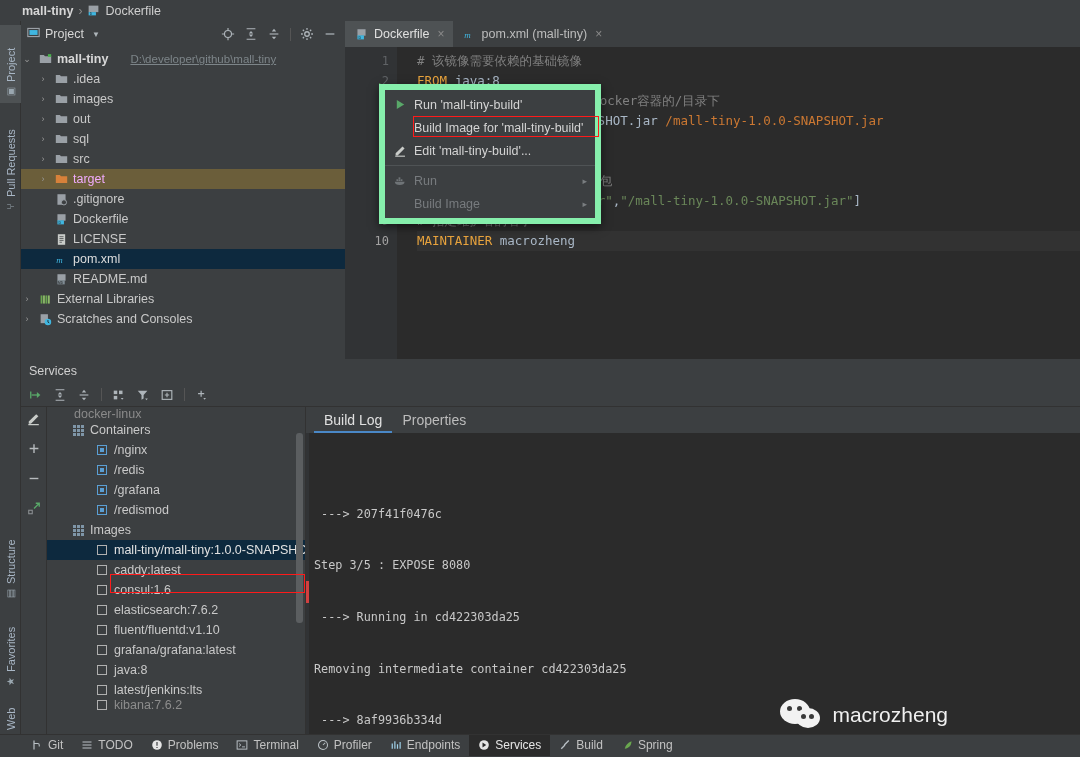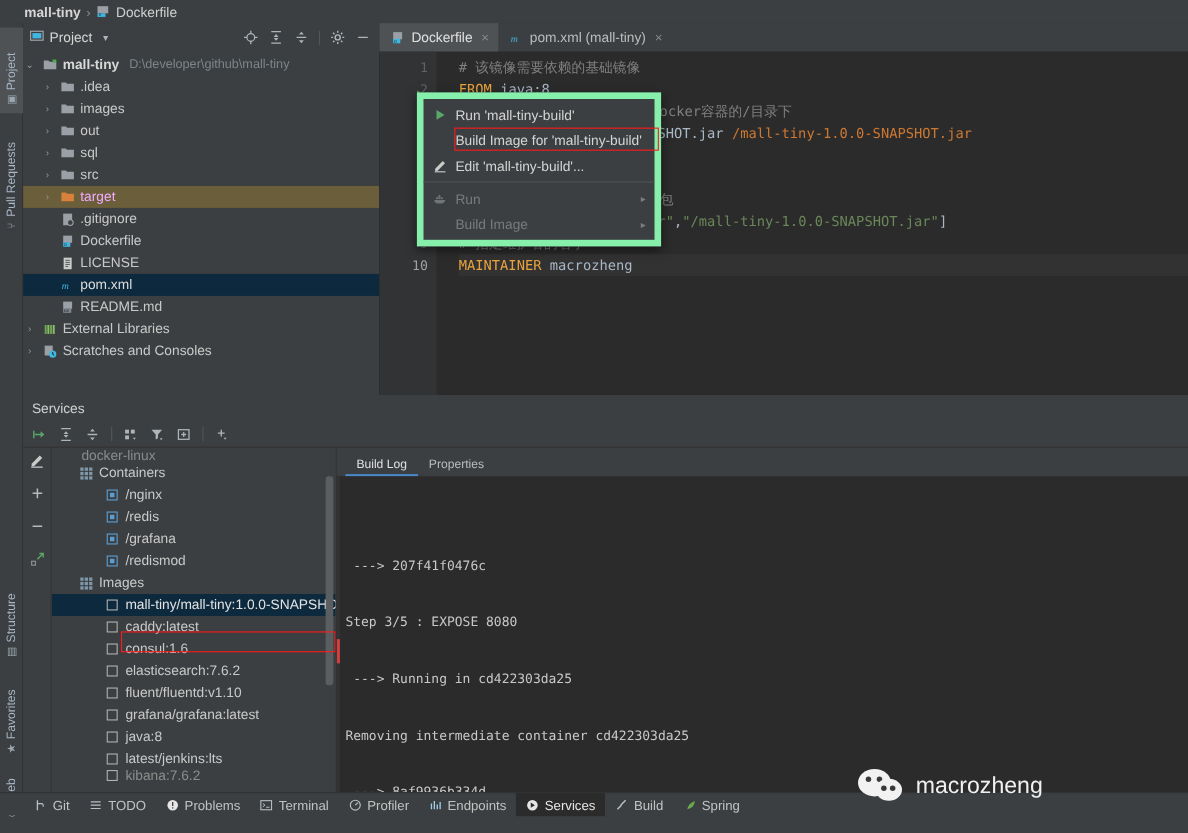--- a/index.html
+++ b/index.html
@@ -66,21 +66,21 @@
   .trow.hl-target { background: #6b5e3a; }
   .trow.hl-sel { background: #0d293e; }
   .twist {
     width: 12px; text-align: center; color: #9a9a9a; font-size: 9px;
     flex: 0 0 12px;
   }
   .tspacer { flex: 0 0 12px; }
   .ticon { width: 16px; flex: 0 0 16px; display: flex; align-items: center; justify-content: center; font-size: 11px; }
   .tlabel { color: #c9c9c9; }
   .tlabel.b { font-weight: bold; color: #d8d8d8; }
-  .tpath { color: #7d8589; font-size: 11.5px; margin-left: 5px; }
+  .tpath { color: #7d8589; font-size: 11.5px; margin-left: 18px; text-decoration: underline; }
 
   
   .editor-area {
     position: absolute; left: 345px; top: 21px; width: 735px; height: 338px;
     background: #2b2b2b; display: flex; flex-direction: column;
   }
   .tabbar { height: 26px; background: #3c3f41; display: flex; align-items: stretch; }
   .etab {
     display: flex; align-items: center; gap: 6px; padding: 0 8px 0 10px;
     font-size: 12.5px; color: #bcbcbc; cursor: default;
@@ -158,21 +158,21 @@
   .dots i { width: 3px; height: 3px; background: #7f96a8; display: block; }
   .cbox { width: 10px; height: 10px; border: 1.4px solid #5a9fd4; display: inline-block; }
   .cbox.plain { border-color: #b0b0b0; }
   .cbox.inner { position: relative; }
   .cbox.inner::after { content: ''; position: absolute; left: 2px; top: 2px; width: 4px; height: 4px; background: #5a9fd4; }
   .img-hl { position: absolute; left: 63px; top: 167px; width: 195px; height: 19px; border: 1.6px solid #ff1a1a; z-index: 5; pointer-events: none; }
   .svc-scrollbar { position: absolute; right: 2px; top: 26px; width: 7px; height: 190px; background: #5b5e60; border-radius: 3px; }
 
   .svc-right { flex: 1; background: #3c3f41; display: flex; flex-direction: column; border-left: 1px solid #323232; }
   .log-tabs { height: 26px; display: flex; align-items: flex-end; gap: 0; padding-left: 8px; }
-  .ltab { padding: 0 10px 5px 10px; font-size: 11px; color: #bcbcbc; position: relative; text-align: right; }
+  .ltab { padding: 0 10px 5px 10px; font-size: 14px; color: #bcbcbc; position: relative; text-align: right; }
   .ltab.active { color: #e0e0e0; }
   .ltab.active::after { content: ''; position: absolute; left: 0; right: 0; bottom: 0; height: 2px; background: #4a88c7; }
   .log-body {
     flex: 1; background: #2b2b2b; font-family: "DejaVu Sans Mono", monospace;
     font-size: 11.8px; line-height: 17.2px; color: #c8c8c8; padding: 4px 0 0 8px;
     overflow: hidden; position: relative; white-space: pre;
   }
   .log-gut { position: absolute; left: 0; top: 0; width: 3px; height: 100%; background: #313335; }
   .red-tick { position: absolute; left: 0; width: 3px; height: 22px; background: #d04040; }
 
@@ -183,22 +183,22 @@
   }
   .wm-text { color: #f0f0f0; font-size: 21px; font-family: "Liberation Sans", sans-serif; }
   .wm-logo { width: 46px; height: 36px; position: relative; }
   .bub { position: absolute; background: #f2f2f2; border-radius: 50%; }
   .bub.big { width: 30px; height: 25px; left: 0; top: 2px; }
   .bub.small { width: 24px; height: 20px; left: 16px; top: 11px; }
   .bub .eye { position: absolute; width: 5px; height: 5px; background: #3a3a3a; border-radius: 50%; }
 
   
   .statusbar {
-    position: absolute; left: 0; bottom: 16px; width: 1080px; height: 21px;
-    background: #3c3f41; display: flex; align-items: flex-start; gap: 0;
+    position: absolute; left: 0; bottom: 2px; width: 1080px; height: 21px;
+    background: #3c3f41; display: flex; align-items: center; gap: 0;
     border-top: 1px solid #323232;
   }
   .sitem {
     display: flex; align-items: center; gap: 5px; padding: 0 9px; height: 21px;
     font-size: 12px; color: #c2c2c2; cursor: default;
   }
   .sitem.active { background: #2b2b2b; color: #e6e6e6; }
   .sitem .sic { font-size: 11px; color: #b9c0c5; display: inline-flex; }
   .statusbar .lead { width: 22px; }
 </style>

